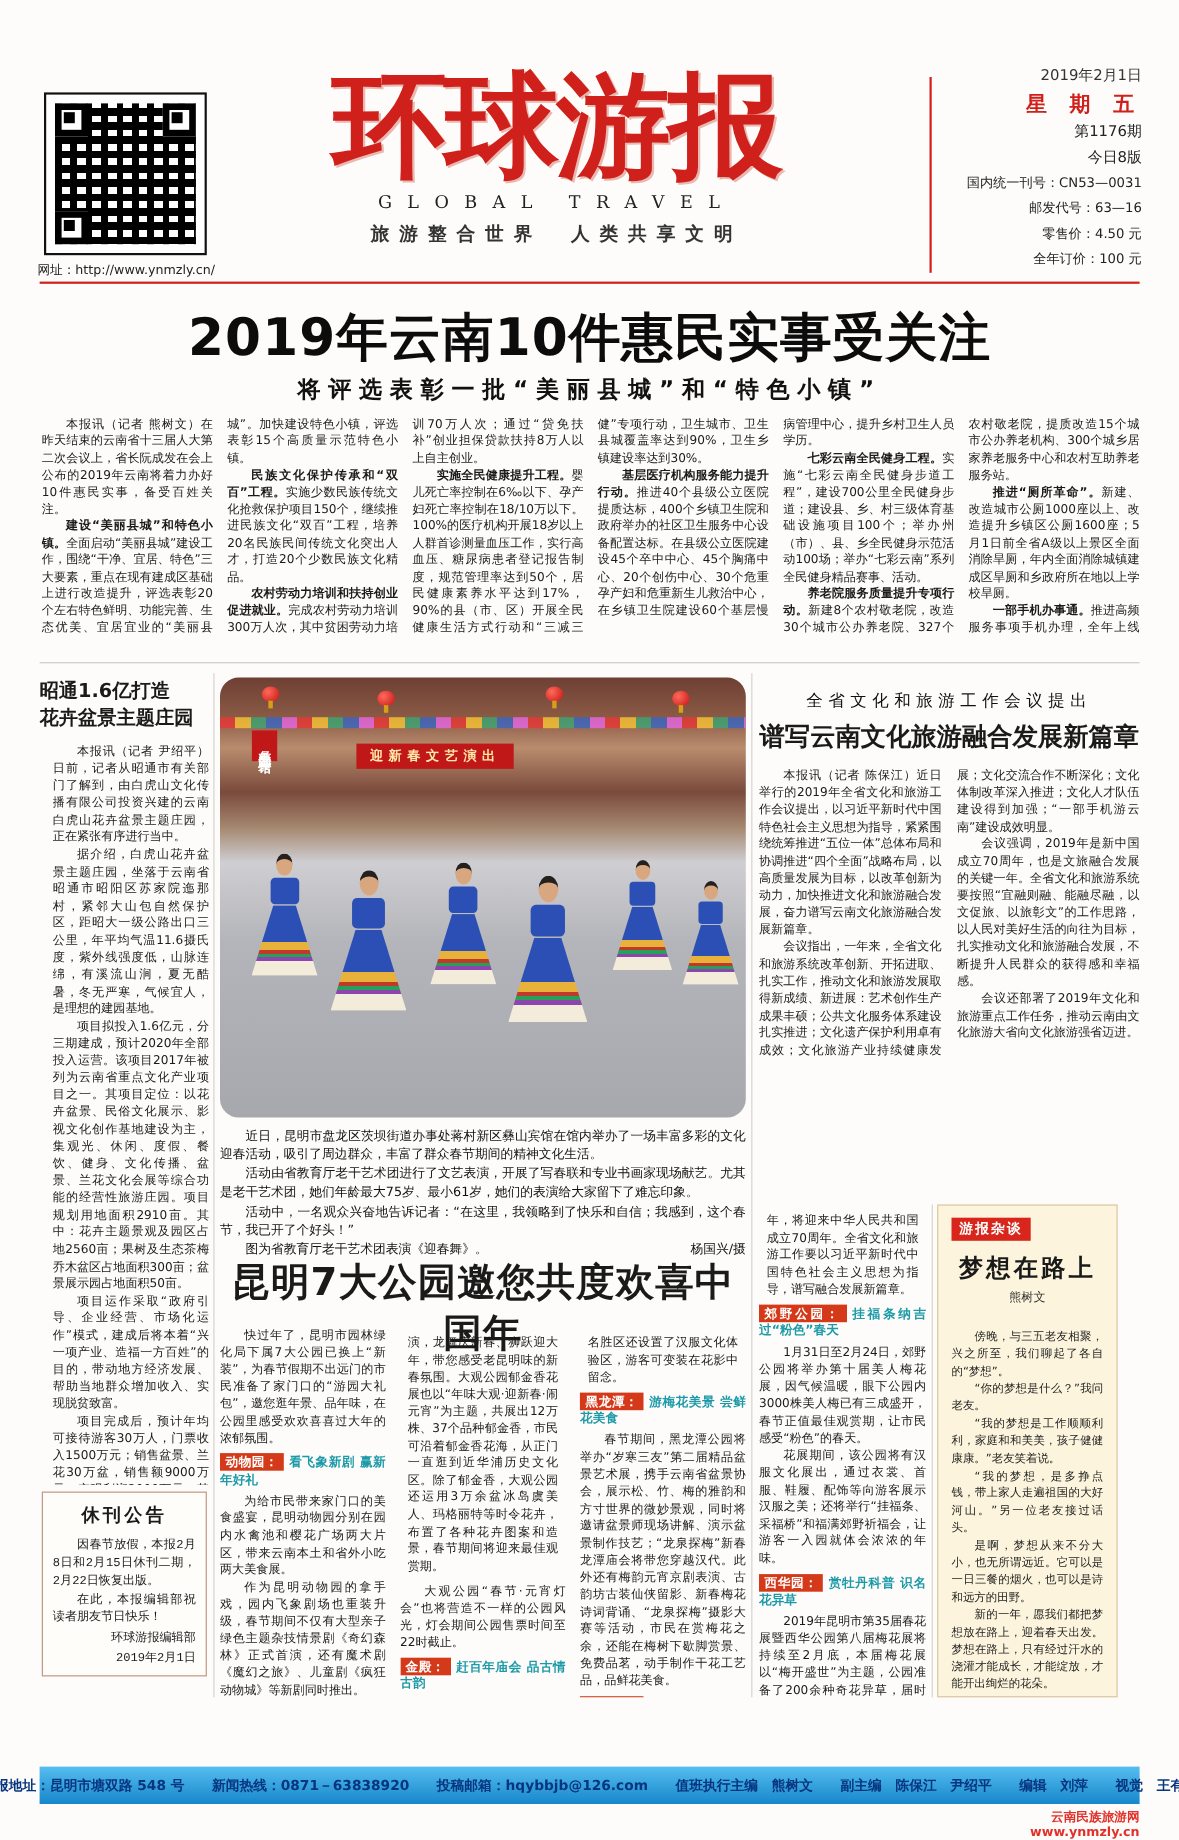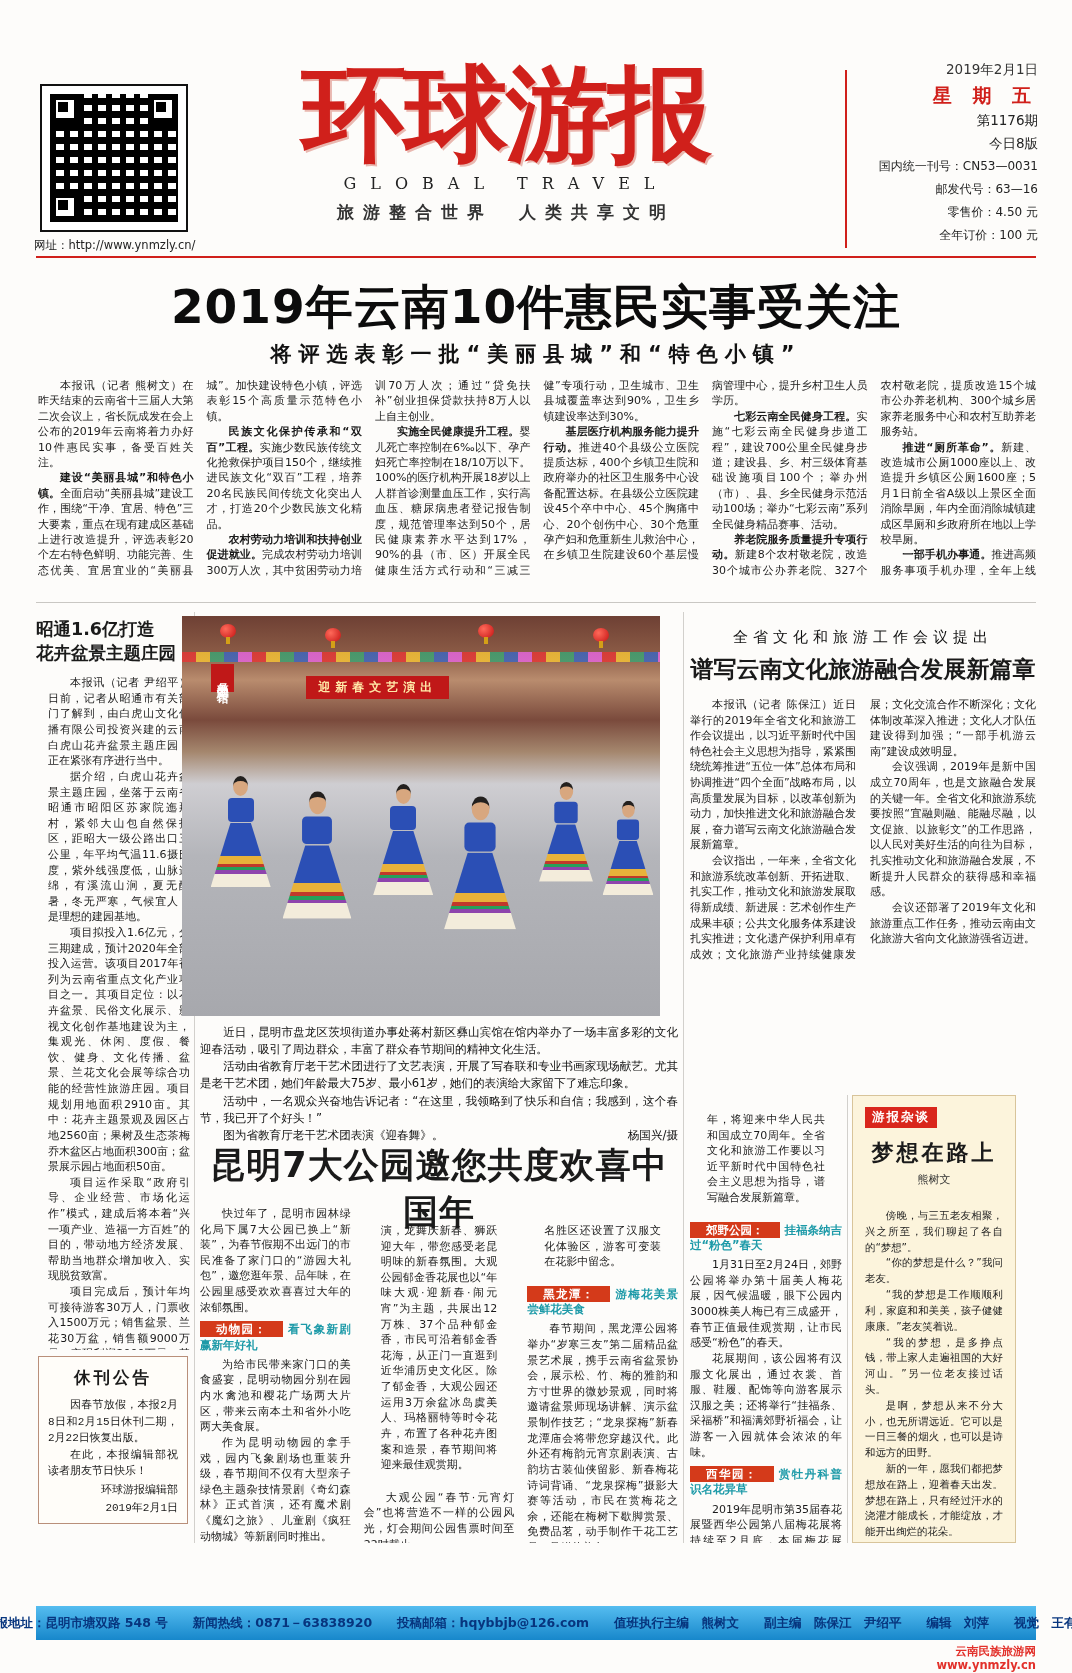--- a/index.html
+++ b/index.html
@@ -26,30 +26,30 @@
   .hi-week{font-size:19px;font-weight:bold;color:#d0201b;letter-spacing:7px;margin-bottom:7px;}
   .hi-issue,.hi-pages{font-size:13.5px;color:#222;margin-bottom:7px;}
   .hi-line{font-size:12px;color:#222;margin-top:9px;}
   .head-rule{left:36px;top:256px;width:1000px;height:2px;background:#d0201b;}
   
   .top-headline{left:36px;top:276px;width:1000px;text-align:center;font-size:47px;font-weight:900;letter-spacing:1px;color:#0c0c0c;}
   .top-sub{left:36px;top:340px;width:1000px;text-align:center;font-size:21px;font-weight:bold;letter-spacing:7px;color:#111;}
   .top-body{left:38px;top:378px;width:998px;height:214px;overflow:hidden;
             column-count:6;column-gap:13px;font-size:11px;line-height:1.4;text-align:justify;}
   .para{margin:0;text-indent:2em;}
-  .cont{margin:17px;text-indent:0;}
+  .cont{margin:7px;text-indent:0;}
   .top-body p b{font-weight:bold;}
   .hr-gray1{left:36px;top:602px;width:1000px;height:1px;background:#c9c7c3;}
   
   .vrule{background:#d2d0cc;width:1px;}
   .rail{left:36px;top:614px;width:154px;height:736px;overflow:hidden;}
   .rail-title{font-size:17.5px;font-weight:900;text-align:left;line-height:1.35;margin:4px 0 10px;}
   .rail-body{font-size:11px;line-height:1.42;text-align:justify;margin-left:12px;}
-  .photo{left:182px;top:616px;width:478px;height:400px;overflow:hidden;
-    background:linear-gradient(180deg,#6e4034 0%,#8a5a45 9%,#b98c6e 16%,#7a4a3c 26%,#a5876e 34%,#cfced2 42%,#b4b5ba 60%,#a7a8ad 100%);}
+  .photo{left:200px;top:616px;width:478px;height:400px;overflow:hidden;
+    background:linear-gradient(180deg,#6e4034 0%,#8a5a45 9%,#b98c6e 16%,#7a4a3c 26%,#a5876e 34%,#cfced2 42%,#b4b5ba 60%,#a7a8ad 100%);border-radius:17px;}
   .flags{position:absolute;left:0;top:9%;width:100%;height:10px;
     background:repeating-linear-gradient(90deg,#e33 0 14px,#fc3 14px 28px,#3a7 28px 42px,#36c 42px 56px,#e6e 56px 70px);opacity:.75;}
   .lantern{position:absolute;width:16px;height:14px;border-radius:50%;background:radial-gradient(circle at 35% 35%,#ff6a5a,#c41212);}
   .lantern::after{content:"";display:block;width:4px;height:7px;background:#d4a017;margin:13px auto 0;}
   .banner-h{position:absolute;left:26%;top:15%;background:#c01818;color:#ffe9a8;font-size:12px;font-weight:bold;
             letter-spacing:5px;padding:3px 12px;}
   .banner-v{position:absolute;left:6%;top:12%;background:#c01818;color:#fff;font-size:12px;font-weight:bold;
             writing-mode:vertical-rl;padding:8px 3px;letter-spacing:3px;}
   .dancer{position:absolute;width:60px;height:118px;}
   .dancer .head{width:15px;height:15px;border-radius:50%;background:#d8a77f;margin:0 auto;border-top:5px solid #23201e;}
@@ -64,21 +64,21 @@
   .ra-kicker{text-align:center;font-size:15px;letter-spacing:5px;color:#111;}
   .ra-title{text-align:center;font-size:23px;font-weight:900;margin-top:7px;letter-spacing:0px;}
   .ra-body{margin-top:12px;height:388px;overflow:hidden;column-count:2;column-gap:14px;
            font-size:11px;line-height:1.42;text-align:justify;}
   
   .kun-headline{left:200px;top:1142px;width:478px;text-align:center;font-size:35px;font-weight:900;letter-spacing:1px;}
   .kun-cols{left:200px;top:1206px;width:478px;height:337px;display:flex;gap:13px;}
   .kcol{flex:1;overflow:hidden;font-size:11px;line-height:1.42;text-align:justify;}
   .kcol4{left:690px;top:1095px;width:152px;height:448px;overflow:hidden;font-size:11px;line-height:1.42;text-align:justify;}
   .sec-head{margin:7px 0 4px;line-height:1.3;}
-  .sec-tag{background:#d43a1a;color:#fff;font-weight:bold;font-size:11.5px;padding:1px 16px;}
+  .sec-tag{background:#d43a1a;color:#fff;font-weight:bold;font-size:11.5px;padding:1px 5px;}
   .sec-sub{color:#1d9aa8;font-weight:bold;font-size:11.5px;margin-left:5px;}
   .essay{left:852px;top:1095px;width:164px;height:448px;box-sizing:border-box;background:#fcf4dc;
          border:1px solid #d8c49a;padding:10px 12px;overflow:hidden;}
   .essay-label{display:inline-block;background:#d9261c;color:#fff;font-weight:bold;font-size:12.5px;
                padding:2px 7px;letter-spacing:2px;}
   .essay-title{text-align:center;font-size:22px;font-weight:900;margin:10px 0 4px;letter-spacing:3px;
                font-family:"DejaVu Serif","Liberation Serif",serif;}
   .essay-author{text-align:center;font-size:11px;color:#333;margin-bottom:8px;}
   .essay-body{font-size:10.4px;line-height:1.52;text-align:justify;color:#222;margin-top:21px;}
   .notice{left:38px;top:1356px;width:150px;height:168px;box-sizing:border-box;border:1px solid #b98f7a;

